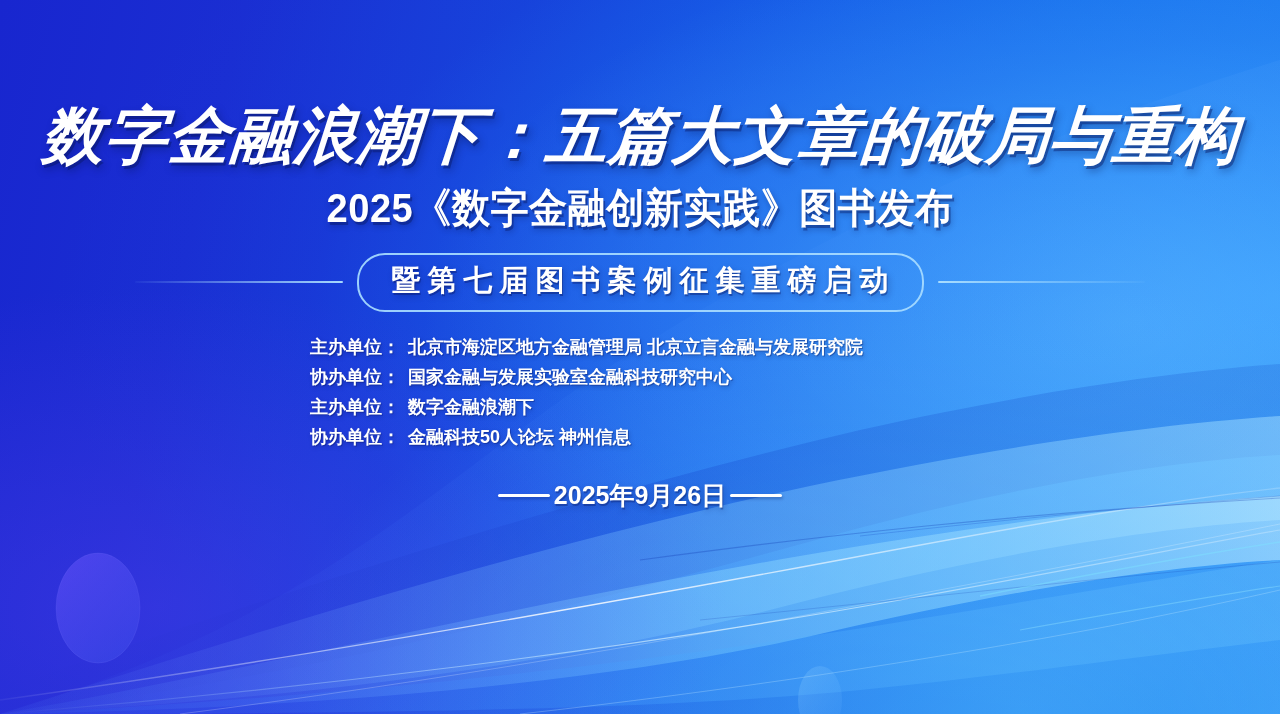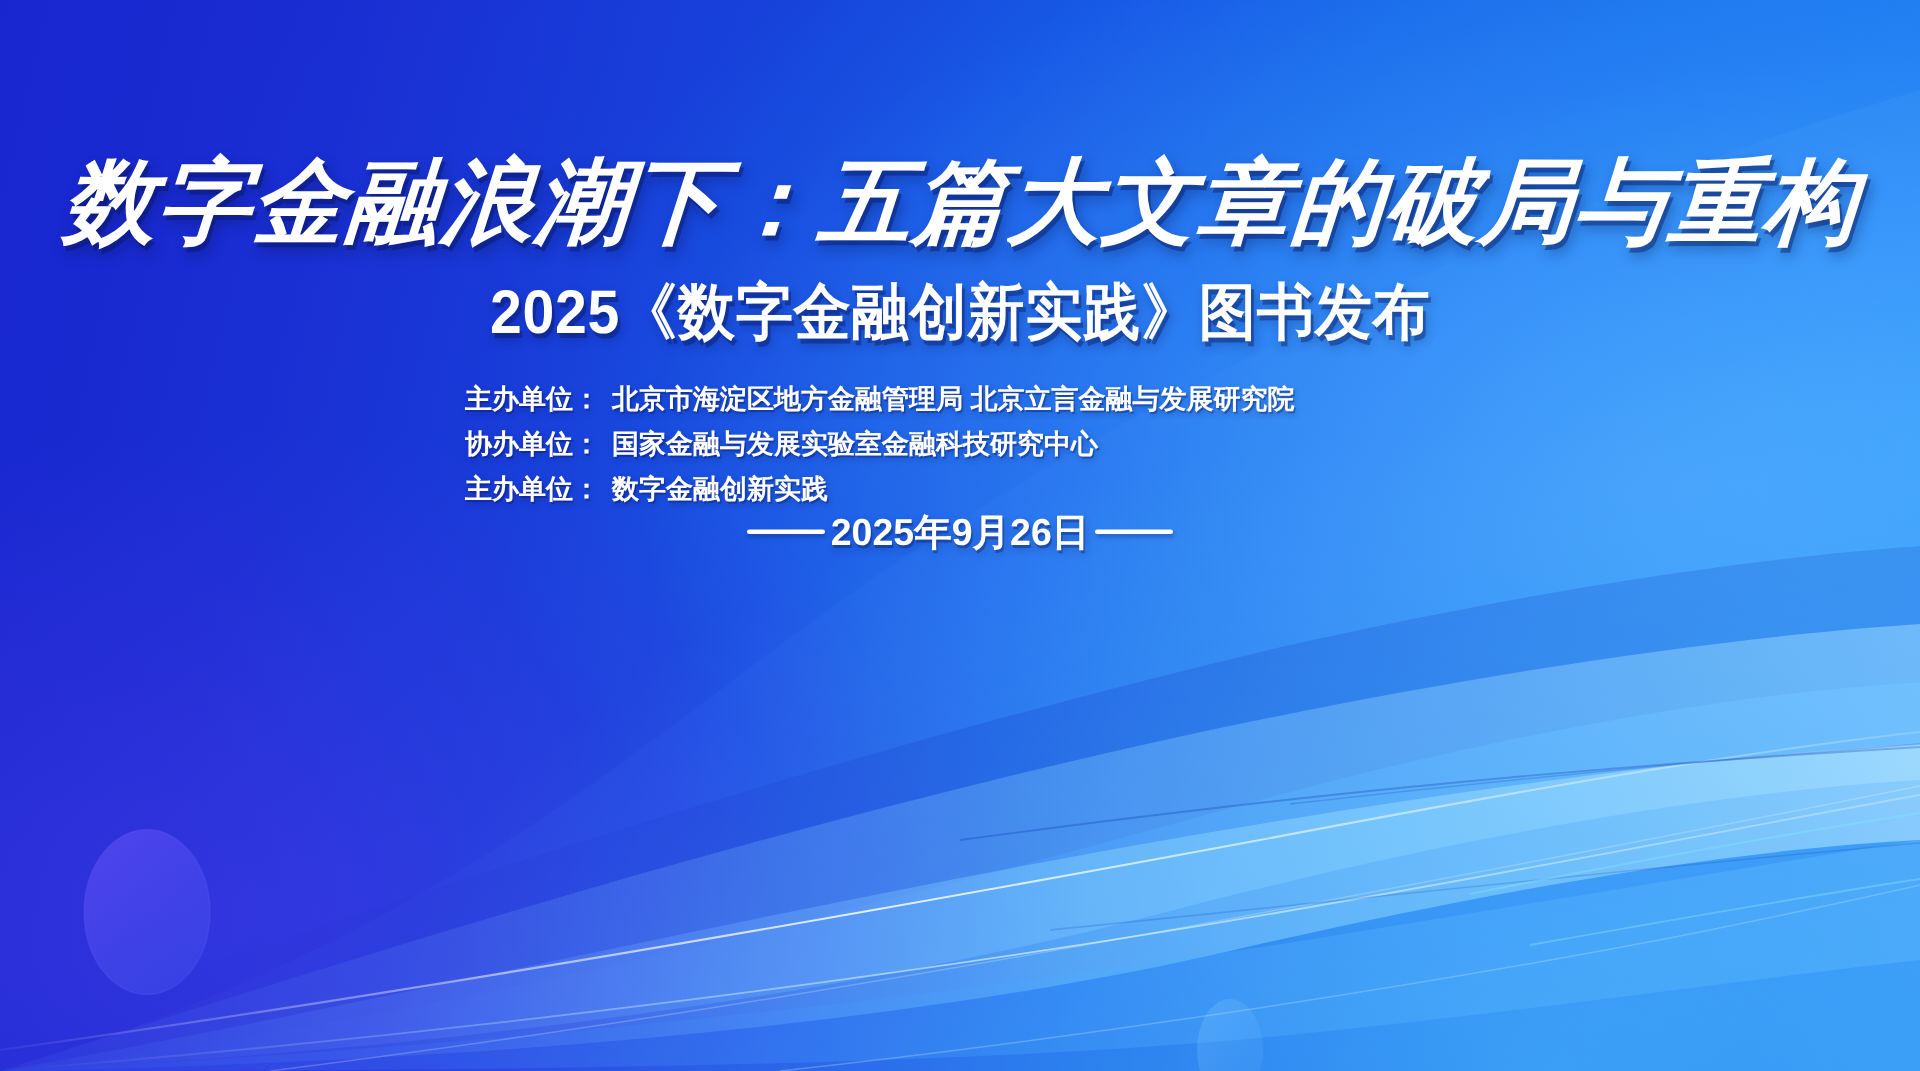--- a/index.html
+++ b/index.html
@@ -109,20 +109,21 @@
     font-size: 18px;
     line-height: 1.28;
     color: #ffffff;
     white-space: nowrap;
     text-shadow: 1px 1px 0 rgba(8,22,96,0.35), 1px 2px 4px rgba(6,18,80,0.28);
   }
   .credit-line .credit-label { margin-right: 8px; }
 
   
   .date-row {
+    margin-top: 30px;
     display: flex;
     align-items: center;
     justify-content: center;
     gap: 4px;
     text-align: right;
   }
   .date-dash {
     width: 52px;
     height: 3px;
     background: #ffffff;
@@ -241,30 +242,38 @@
       <path d="M1020,630 C1110,614 1200,598 1280,586" fill="none" stroke="#9cebff" stroke-opacity="0.35" stroke-width="1.2"></path>
     </svg>
   </div>
 
   <div class="content">
 
     <div class="main-title">数字金融浪潮下：五篇大文章的破局与重构</div>
 
     <div class="sub-title">2025《数字金融创新实践》图书发布</div>
 
+    <div class="pill-row">
+      <div class="pill-rule"></div>
+      <div class="pill">暨第七届图书案例征集重磅启动</div>
+      <div class="pill-rule right"></div>
+    </div>
 
     <div class="credits">
       <div class="credit-line">
         <span class="credit-label">主办单位：</span><span class="credit-value">北京市海淀区地方金融管理局  北京立言金融与发展研究院</span>
       </div>
       <div class="credit-line">
         <span class="credit-label">协办单位：</span><span class="credit-value">国家金融与发展实验室金融科技研究中心</span>
       </div>
       <div class="credit-line">
-        <span class="credit-label">主办单位：</span><span class="credit-value">数字金融创新实践</span>
+        <span class="credit-label">主办单位：</span><span class="credit-value">数字金融浪潮下</span>
+      </div>
+      <div class="credit-line">
+        <span class="credit-label">协办单位：</span><span class="credit-value">金融科技50人论坛  神州信息</span>
       </div>
     </div>
 
     <div class="date-row">
       <div class="date-dash"></div>
       <div class="date-text">2025年9月26日</div>
       <div class="date-dash"></div>
     </div>
 
   </div>

